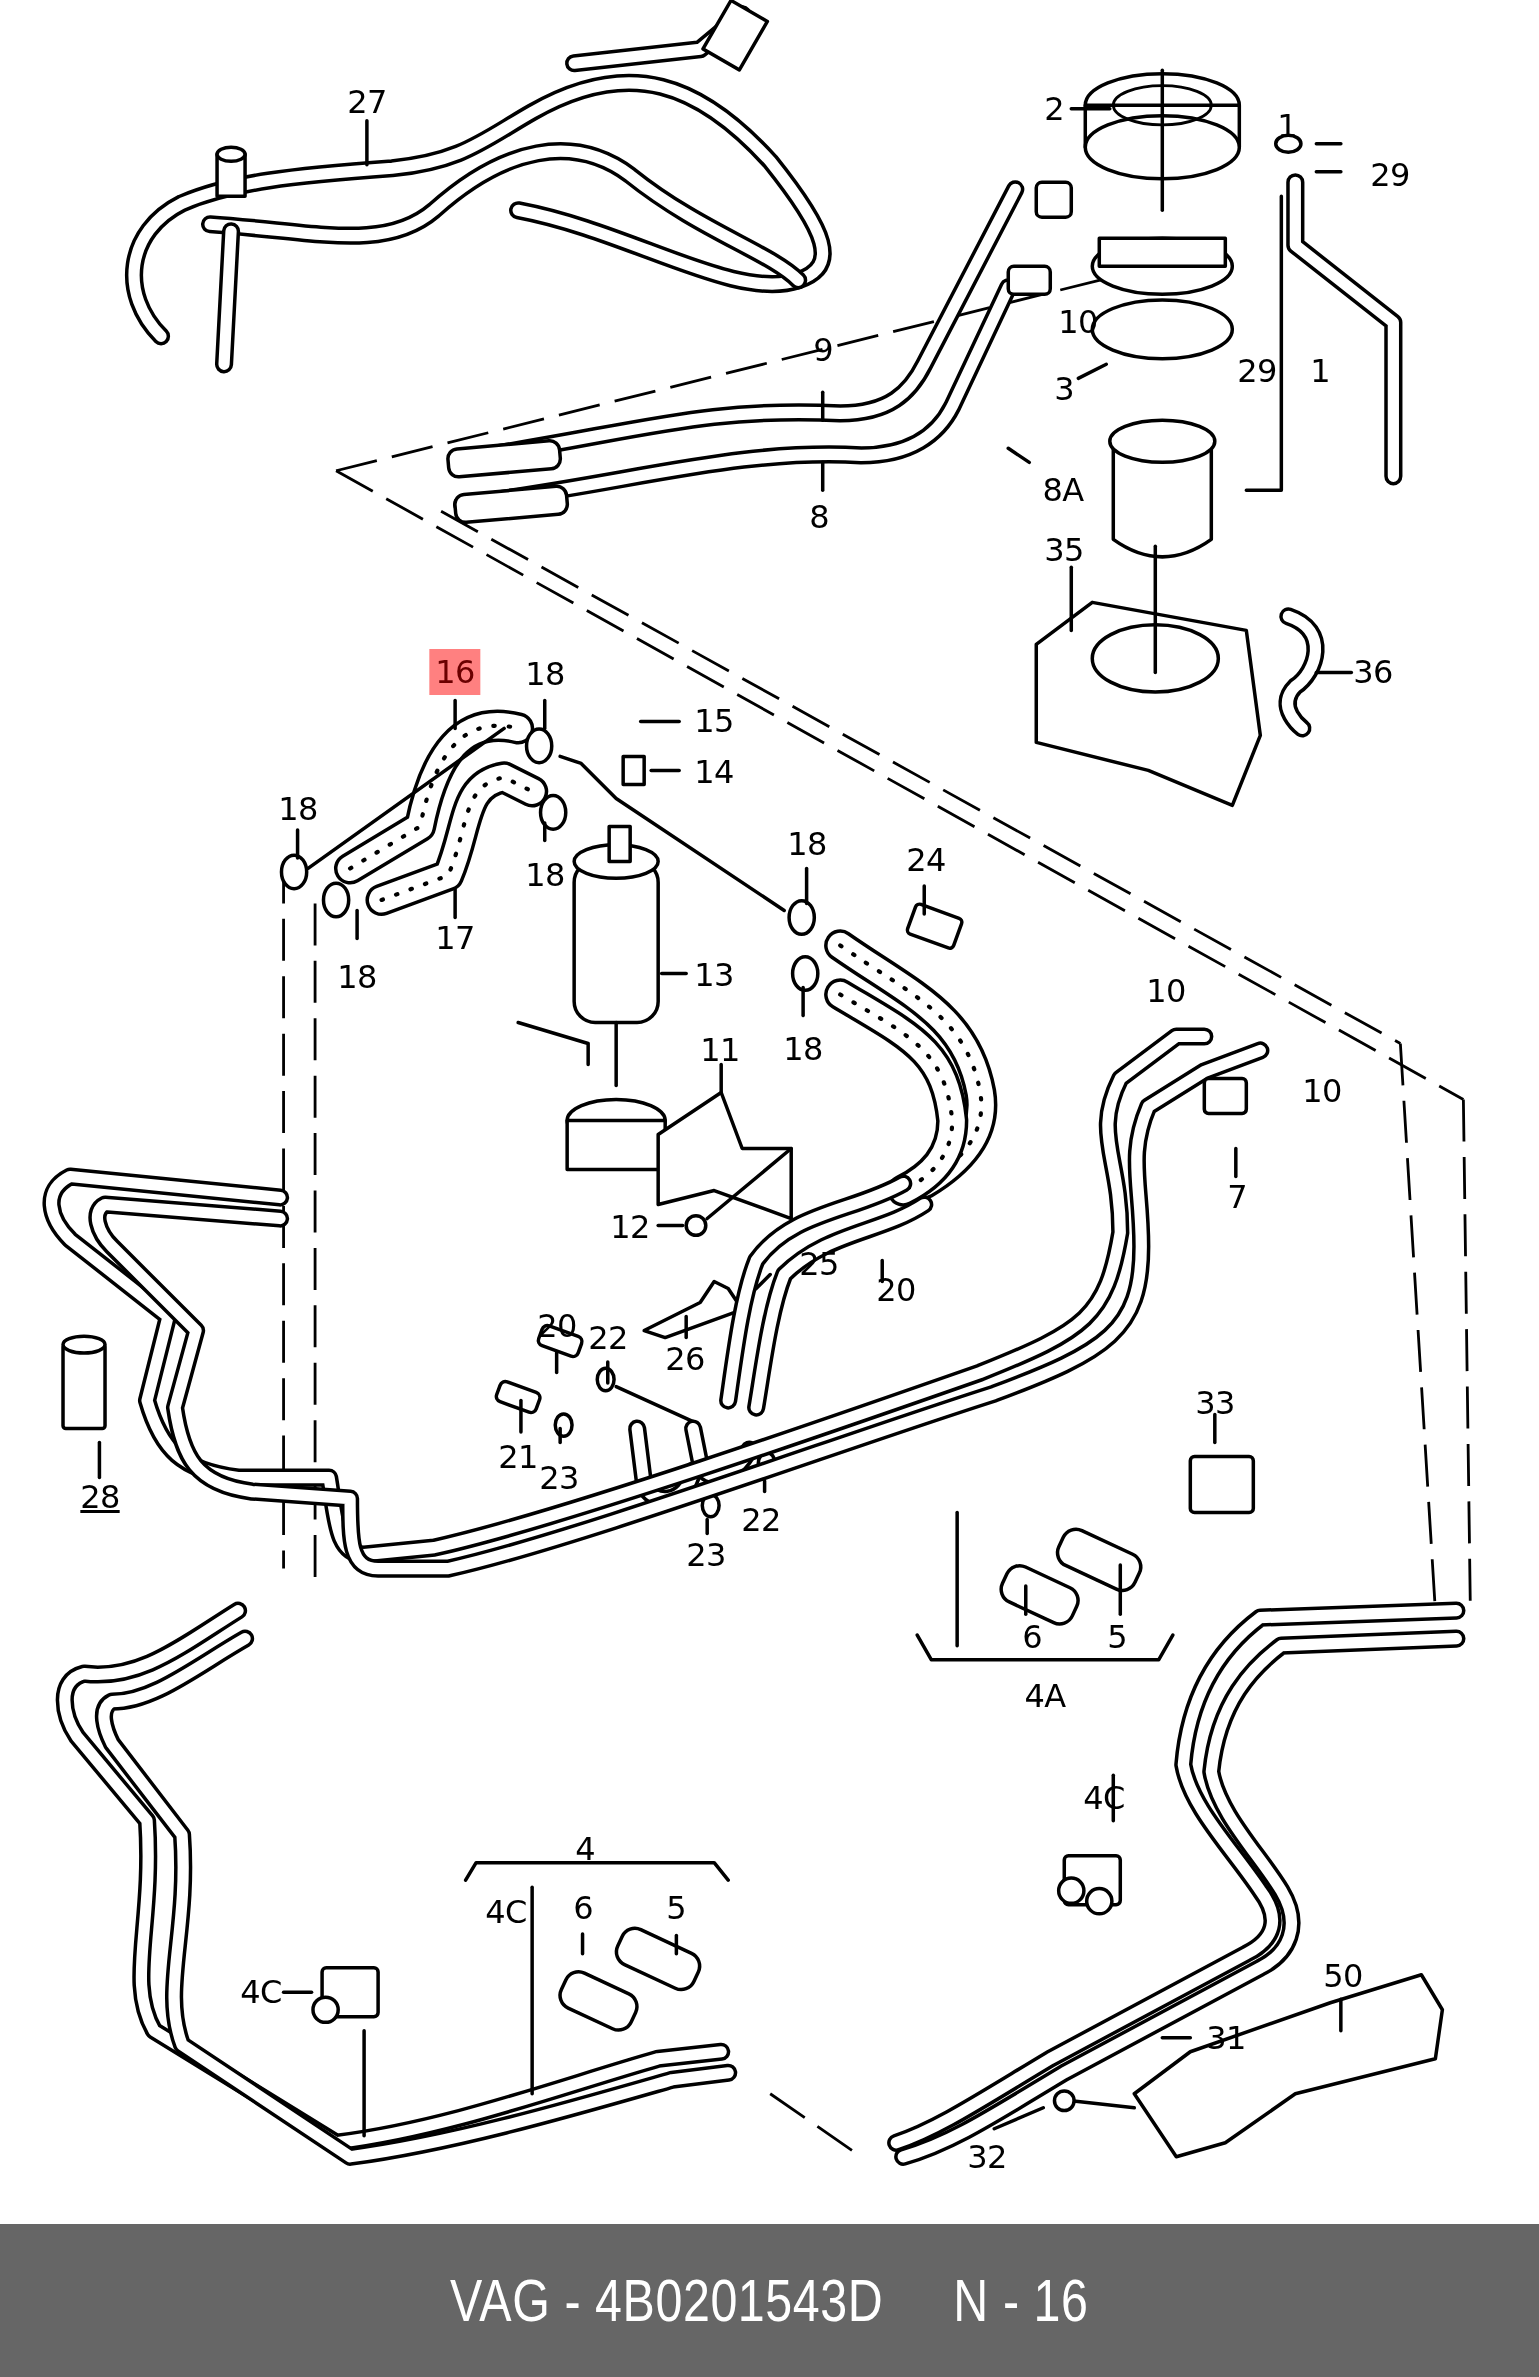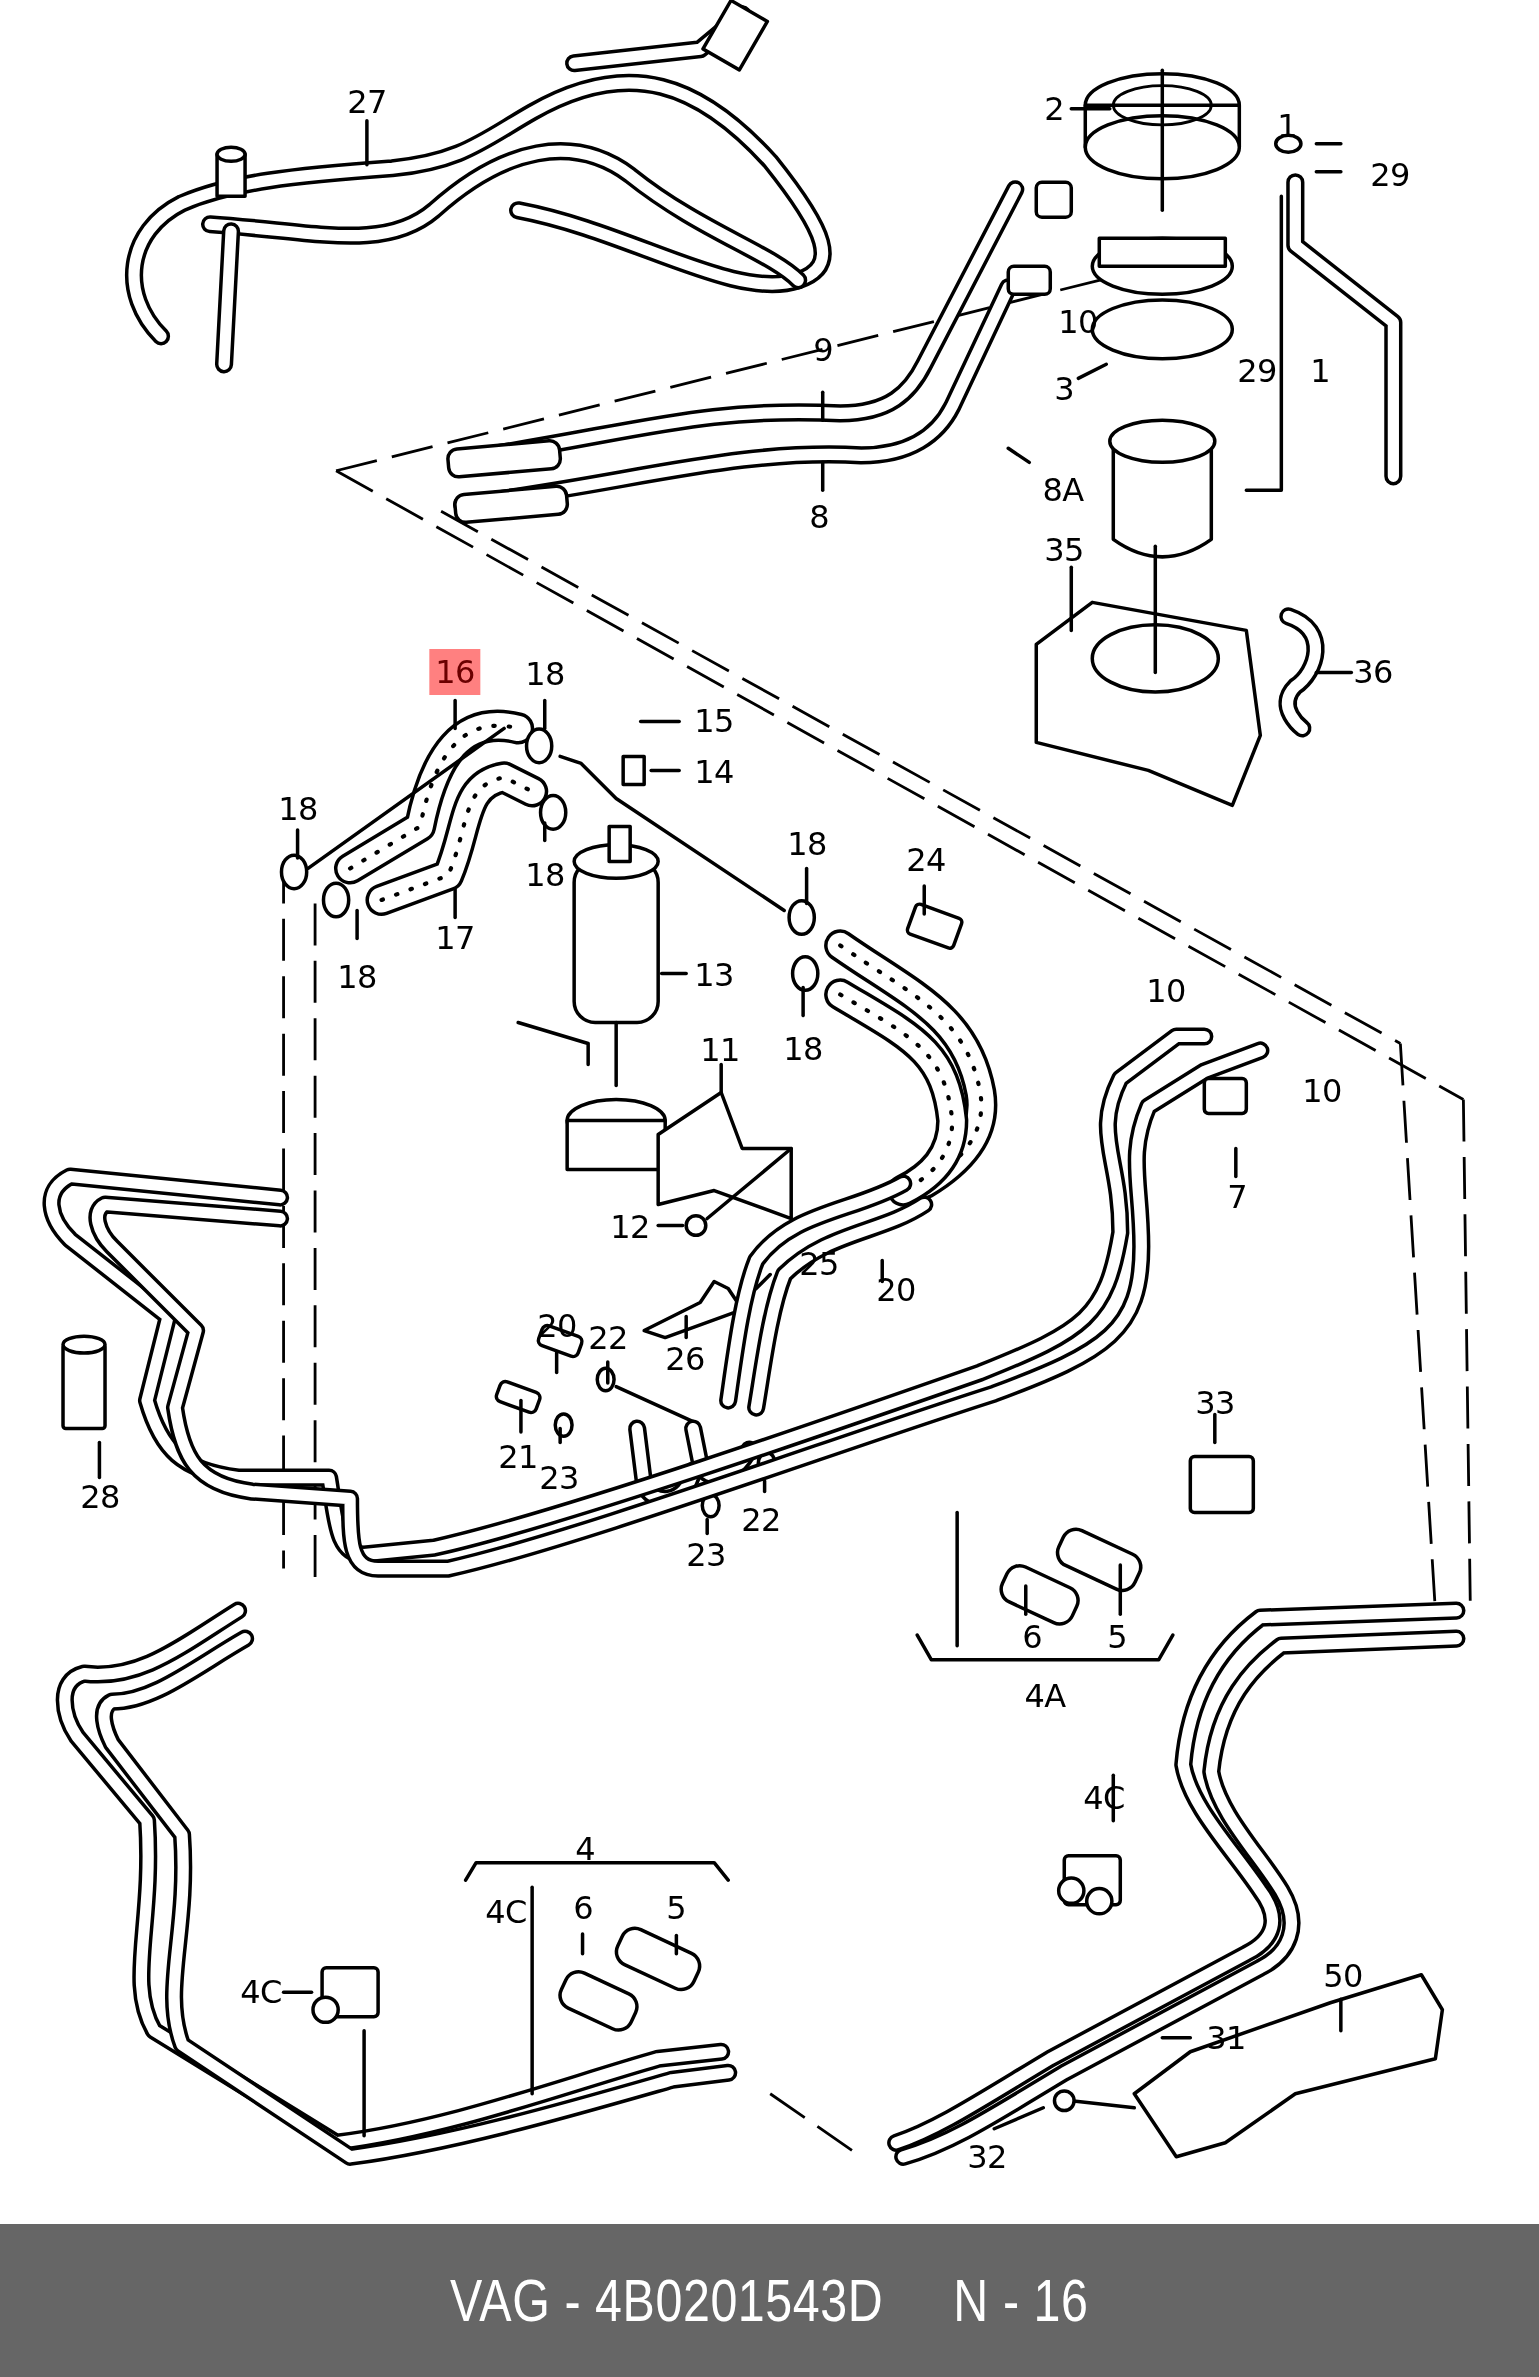--- a/index.html
+++ b/index.html
@@ -270,21 +270,21 @@
   <div class="callout" style="left:720px;top:1050px;">11</div>
   <div class="callout" style="left:1237px;top:1197px;">7</div>
   <div class="callout" style="left:630px;top:1227px;">12</div>
   <div class="callout" style="left:791px;top:1264px;margin-left:28px;">25</div>
   <div class="callout" style="left:896px;top:1290px;">20</div>
   <div class="callout" style="left:557px;top:1326px;">20</div>
   <div class="callout" style="left:608px;top:1338px;">22</div>
   <div class="callout" style="left:685px;top:1359px;">26</div>
   <div class="callout" style="left:518px;top:1457px;">21</div>
   <div class="callout" style="left:559px;top:1478px;">23</div>
-  <div class="callout" style="left:100px;top:1497px;">28</div>
+  <div class="callout" style="left:100px;top:1497px;text-decoration:underline;">28</div>
   <div class="callout" style="left:1215px;top:1403px;">33</div>
   <div class="callout" style="left:761px;top:1520px;">22</div>
   <div class="callout" style="left:706px;top:1555px;">23</div>
   <div class="callout" style="left:1032px;top:1637px;">6</div>
   <div class="callout" style="left:1117px;top:1637px;">5</div>
   <div class="callout" style="left:1045px;top:1696px;">4A</div>
   <div class="callout" style="left:1104px;top:1798px;">4C</div>
   <div class="callout" style="left:585px;top:1849px;">4</div>
   <div class="callout" style="left:506px;top:1912px;">4C</div>
   <div class="callout" style="left:583px;top:1908px;">6</div>

